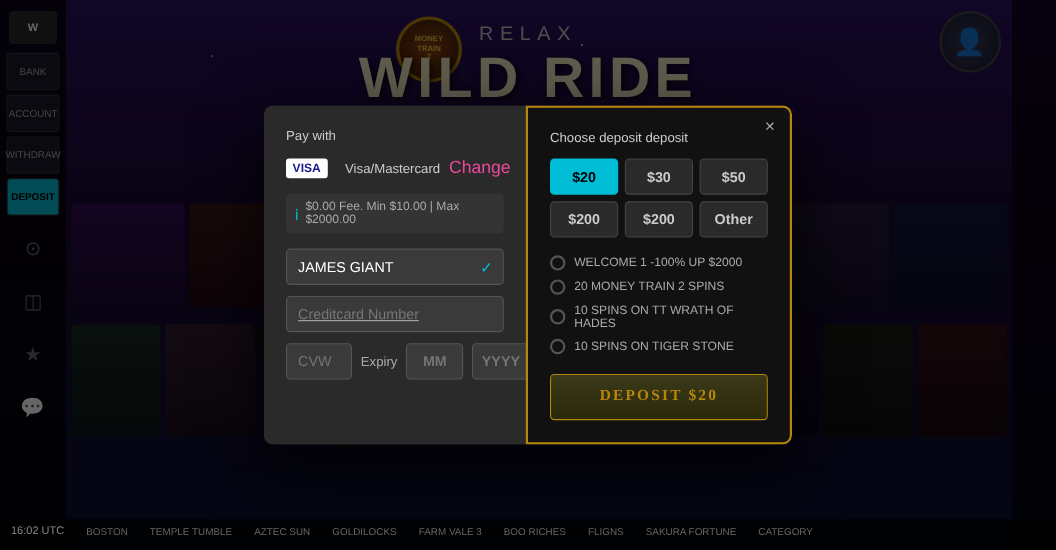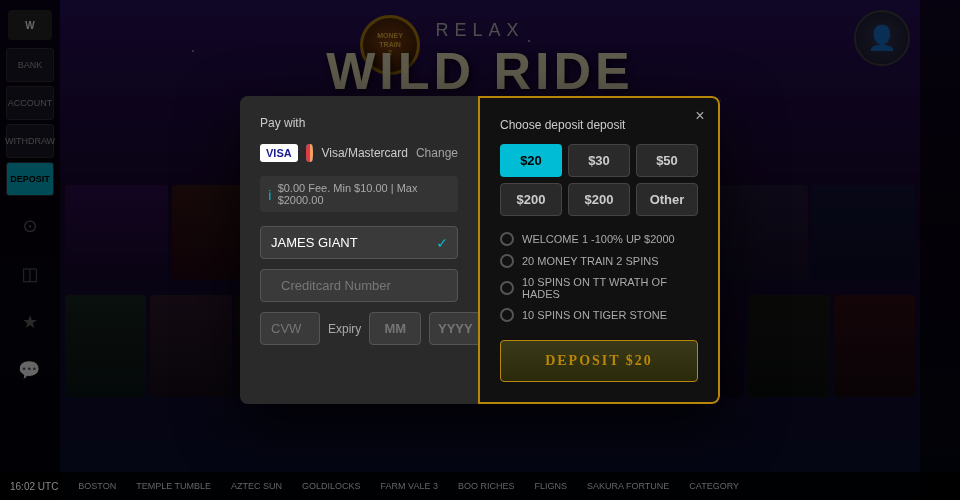--- a/index.html
+++ b/index.html
@@ -232,22 +232,22 @@
       border-radius: 0 50% 50% 0;
     }
 
     .card-label {
       color: #ccc;
       font-size: 12px;
       flex: 1;
     }
 
     .change-btn {
-      color: #a3a3a3;
-      font-size: 12px;
+      color: #ec4899;
+      font-size: 16px;
       background: none;
       border: none;
       cursor: pointer;
     }
 
     .info-row {
       display: flex;
       align-items: center;
       gap: 6px;
       margin-bottom: 14px;
@@ -291,23 +291,24 @@
       color: #00bcd4;
       font-size: 14px;
     }
 
     .cc-input {
       width: 100%;
       background: #3a3a3a;
       border: 1px solid #555;
       border-radius: 4px;
       color: #aaa;
-      padding: 8px 20px;
+      padding: 8px 10px;
       font-size: 13px;
       margin-bottom: 10px;
+      text-decoration: underline;
     }
 
     .cc-input::placeholder {
       color: #777;
     }
 
     .card-bottom-row {
       display: flex;
       gap: 8px;
       align-items: center;
@@ -426,22 +427,22 @@
 
     
     .status-bar {
       position: absolute;
       bottom: 0;
       left: 0;
       right: 0;
       height: 28px;
       background: rgba(0,0,0,0.8);
       display: flex;
-      align-items: center;
-      padding: 0 10px;
+      align-items: flex-end;
+      padding: 12px 10px;
       gap: 20px;
       z-index: 15;
     }
 
     .status-time {
       color: #888;
       font-size: 10px;
     }
 
     .game-label {

